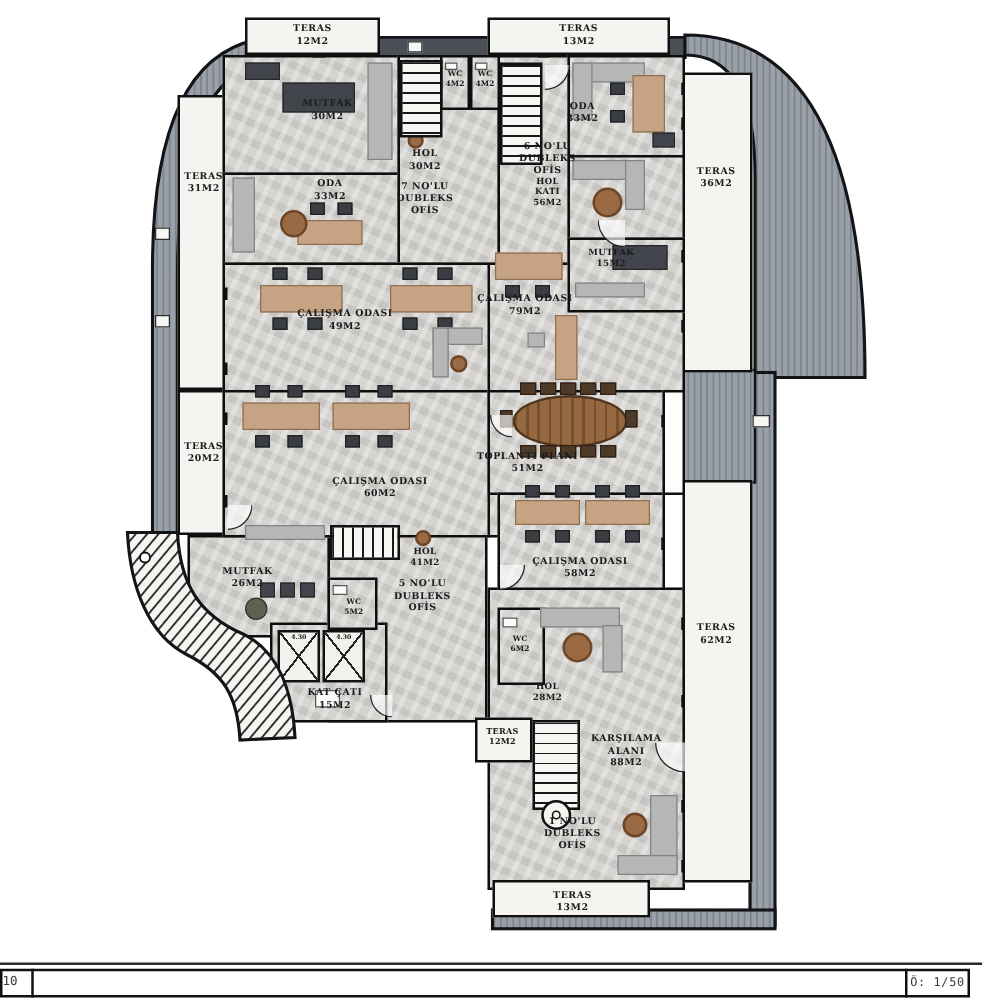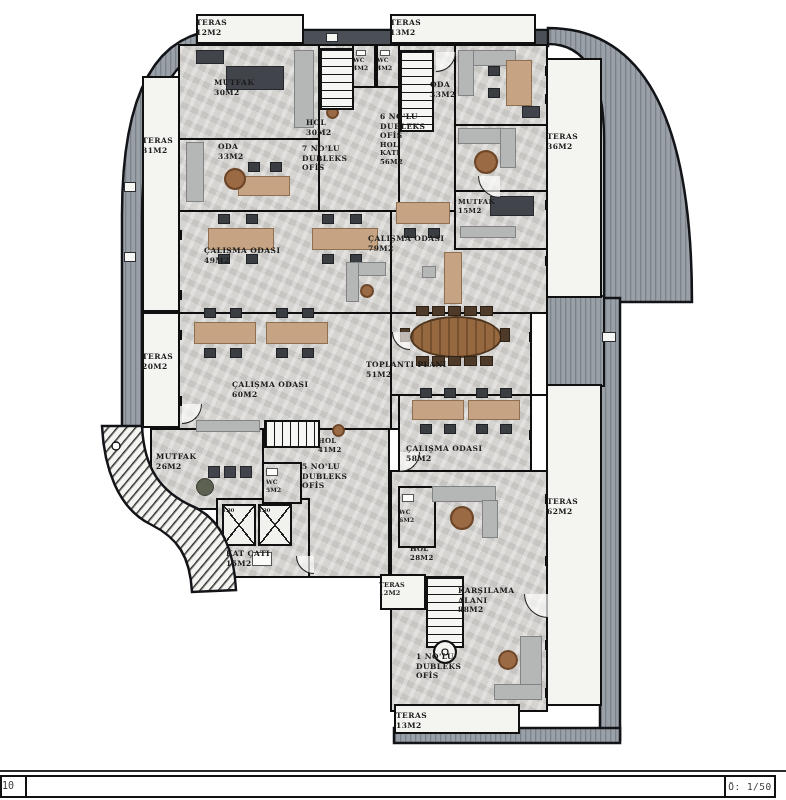--- a/index.html
+++ b/index.html
@@ -5,21 +5,21 @@
   html,body{margin:0;padding:0;background:#fff}
   #plan{position:relative;width:786px;height:800px;background:#ffffff;overflow:hidden;
         font-family:"DejaVu Serif",serif}
   .abs{position:absolute;box-sizing:border-box}
   .floor{position:absolute;box-sizing:border-box;background-color:#d6d4d1;border:2.5px solid #0e0e0e;
      background-image:repeating-linear-gradient(115deg,rgba(255,255,255,.30) 0 4px,rgba(0,0,0,0) 4px 11px),
                       repeating-linear-gradient(25deg,rgba(110,108,104,.14) 0 6px,rgba(0,0,0,0) 6px 14px)}
   .terr{position:absolute;box-sizing:border-box;background:#f4f4f1;border:2px solid #101010}
   .wstrip{position:absolute;box-sizing:border-box;background:#fdfdfb;border:2px solid #0e0e0e}
   .lbl{position:absolute;font-weight:700;font-size:7.5px;letter-spacing:.45px;line-height:1.28;
-       color:#1b1b1b;white-space:nowrap;z-index:30}
+       color:#1b1b1b;text-align:center;white-space:nowrap;z-index:30}
   .lbl span{display:block}
   .t5{font-size:5px;letter-spacing:0}
   .t6{font-size:6px;letter-spacing:.1px}
   .t65{font-size:6.5px;letter-spacing:.2px}
   .t7{font-size:7px;letter-spacing:.3px}
   .sub{font-size:6.8px;letter-spacing:.3px}
   .fur{position:absolute;box-sizing:border-box;z-index:12}
   .tan{background:#c6a483;border:1px solid #8e6f50}
   .dk{background:#41454b;border:1px solid #24272b}
   .gy{background:#b5b6b6;border:1px solid #818385}
@@ -286,21 +286,21 @@
     </div>
   <div class="lbl" style="left:306px;top:118px;width:68px">
     <span>HOL</span>
       <span>30M2</span>
     </div>
   <div class="lbl" style="left:302px;top:144px;width:76px">
     <span>7 NO'LU</span>
       <span>DUBLEKS</span>
       <span>OFİS</span>
     </div>
-  <div class="lbl" style="left:380px;top:112px;width:92px">
+  <div class="lbl" style="left:392px;top:112px;width:92px">
     <span>6 NO'LU</span>
       <span>DUBLEKS</span>
       <span>OFİS</span>
     <span class="sub">HOL</span>
       <span class="sub">KATI</span>
       <span class="sub">56M2</span>
     </div>
   <div class="lbl" style="left:142px;top:136px;width:42px">
     <span>TERAS</span>
       <span>31M2</span>

